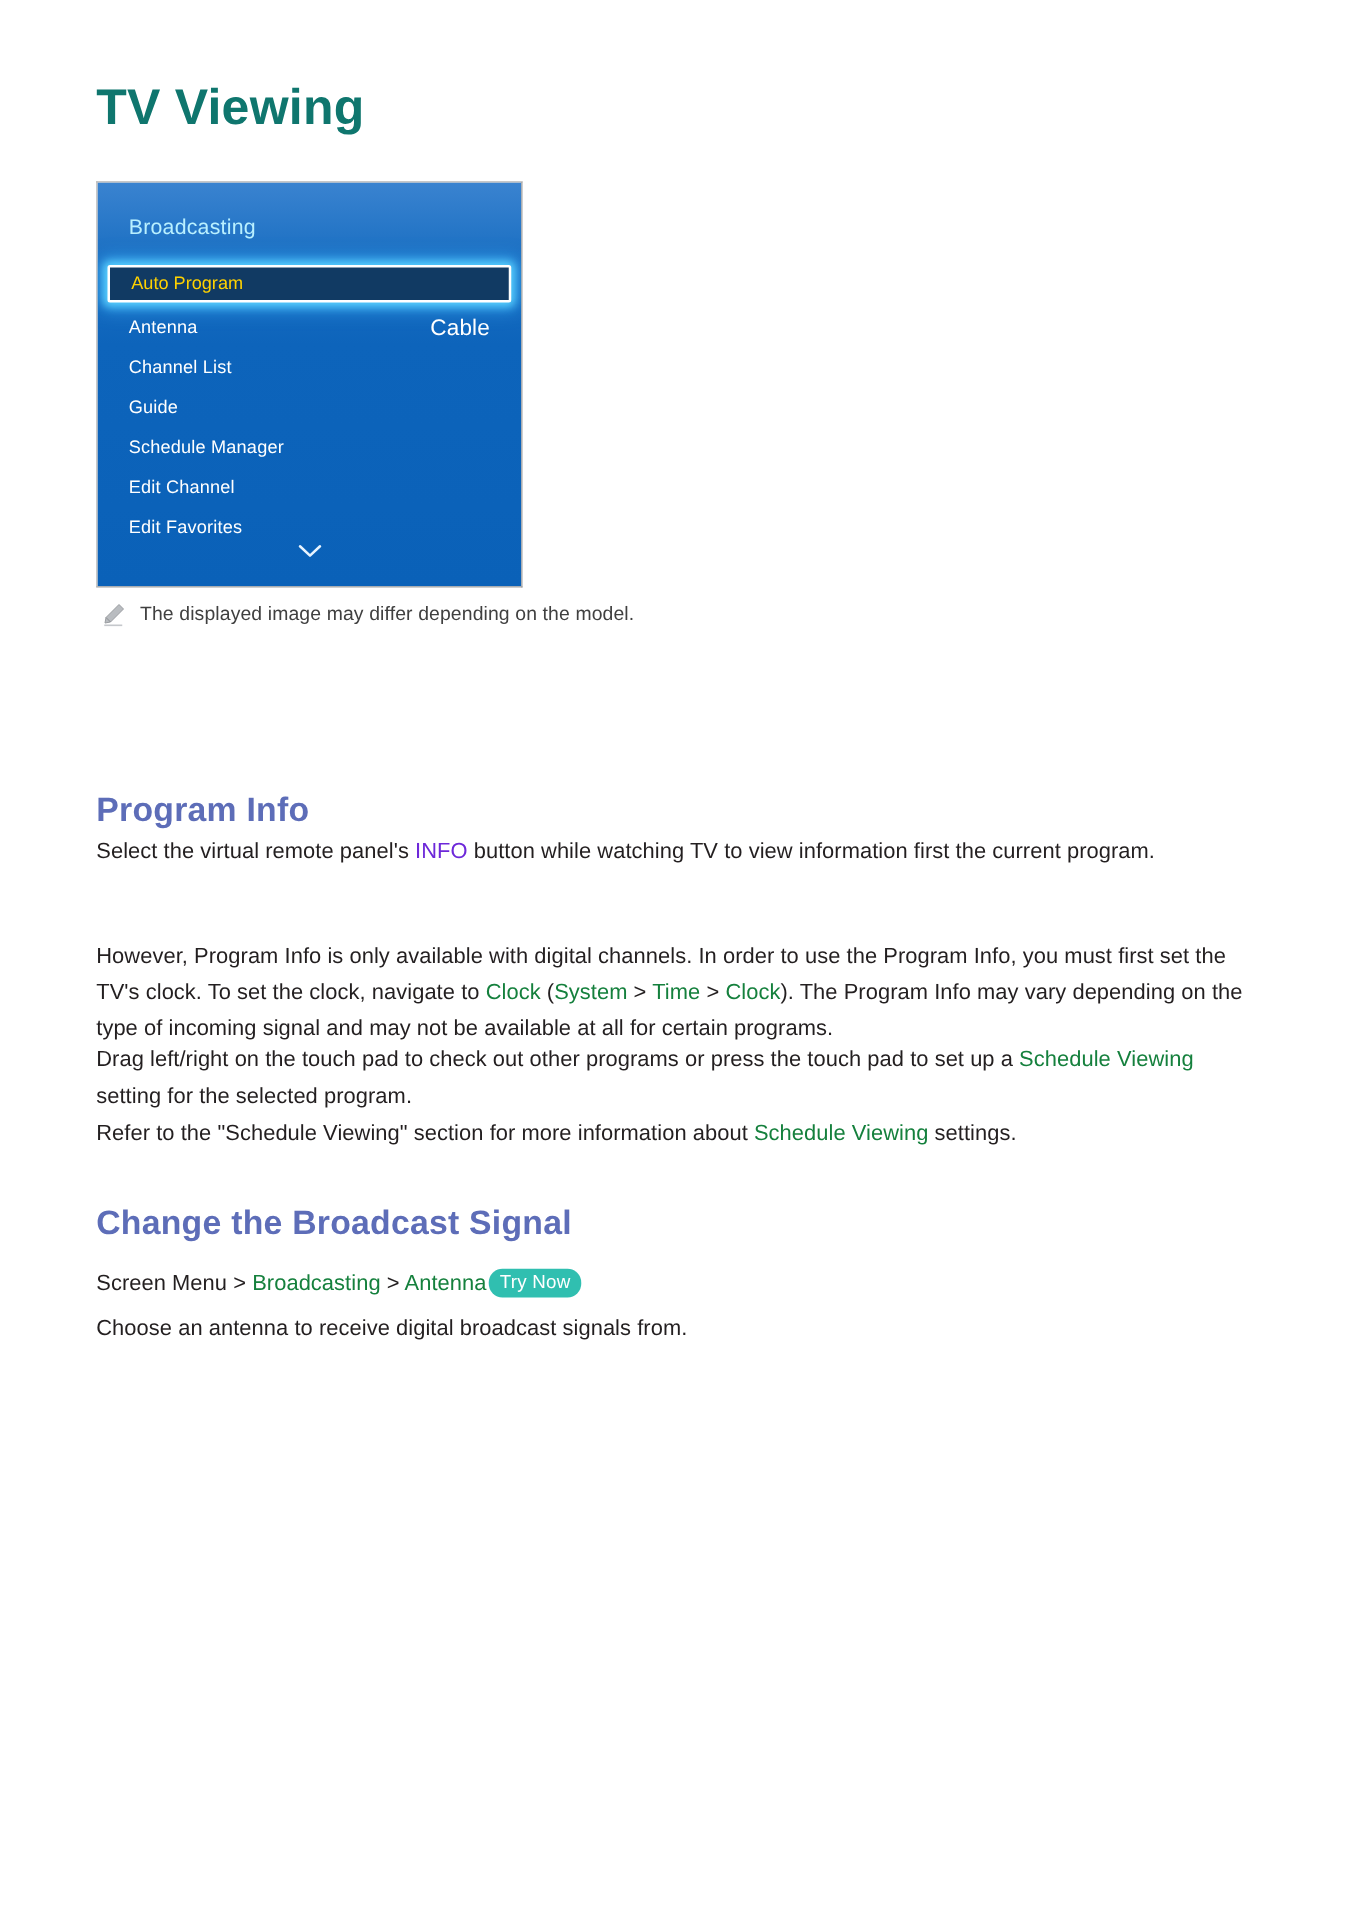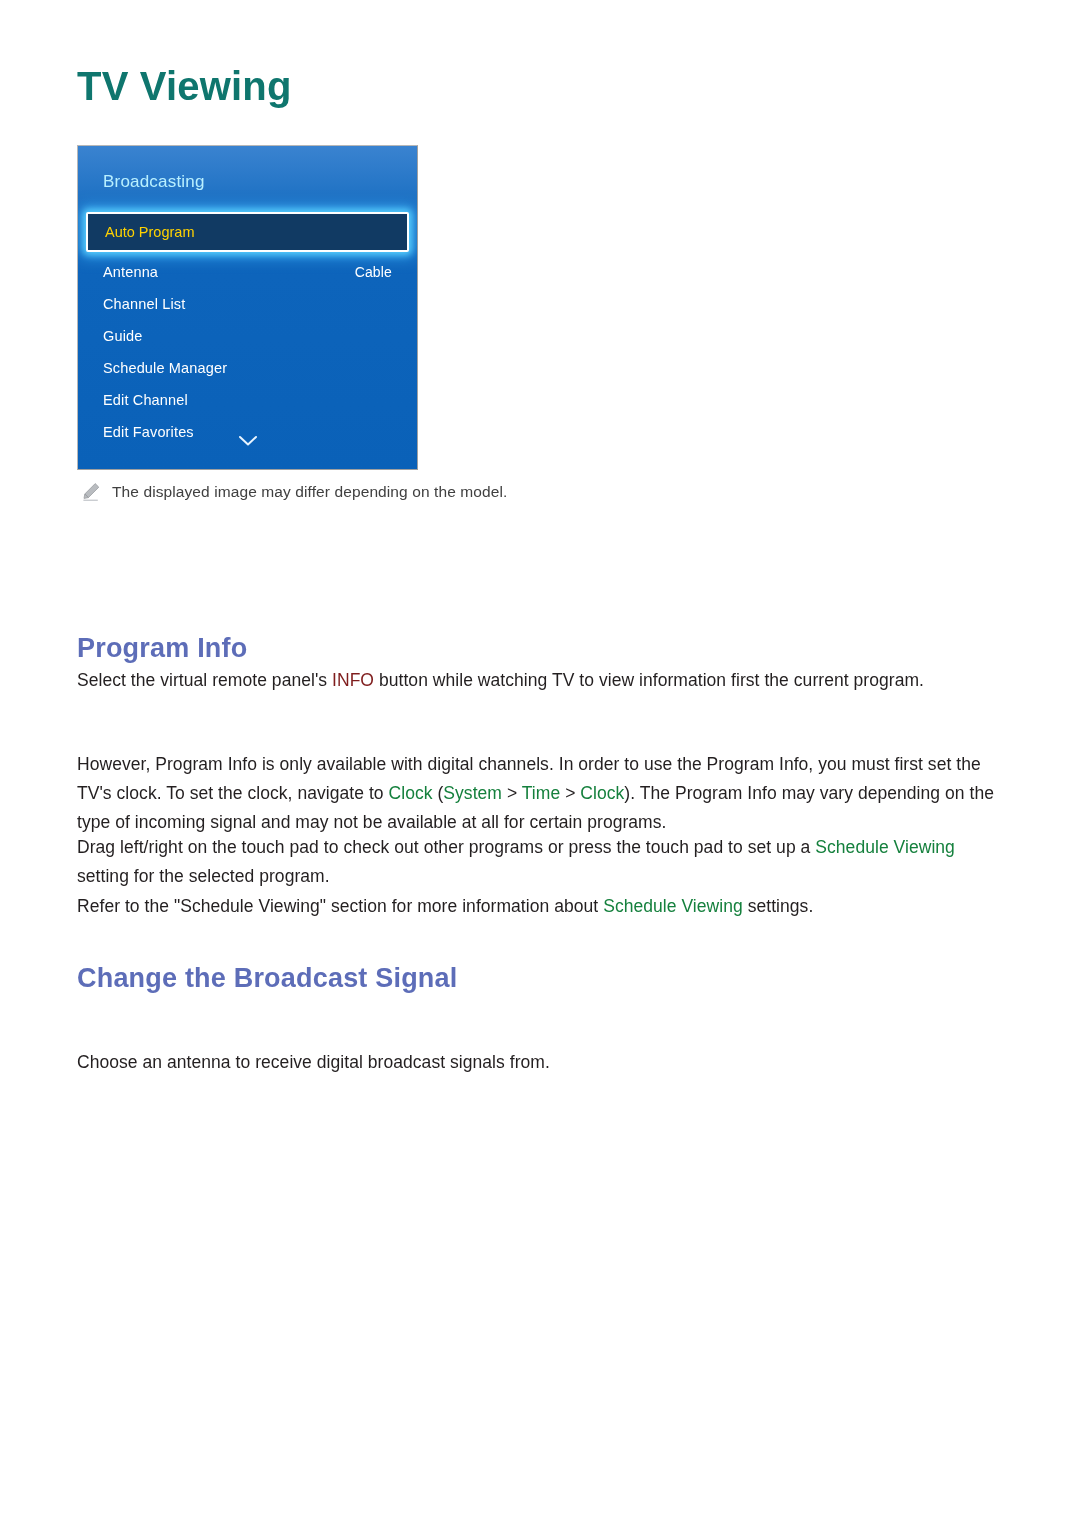--- a/index.html
+++ b/index.html
@@ -72,27 +72,27 @@
     box-sizing: border-box;
     font-size: 14.5px;
     color: #ffffff;
     letter-spacing: 0.15px;
     display: flex;
     align-items: center;
     justify-content: space-between;
   }
   .tv-row .row-value {
     color: #ffffff;
-    font-size: 14px;
+    font-size: 18px;
   }
 
   .tv-row-selected {
     margin: 0 8px 4px 8px;
     padding: 0 17px;
-    height: 40px;
+    height: 30px;
     line-height: 30px;
     background: #113a63;
     border: 2px solid #ffffff;
     border-radius: 2px;
     box-shadow: 0 0 7px 3px rgba(90, 210, 255, 0.95),
                 0 0 14px 6px rgba(60, 180, 255, 0.55);
     color: #ffd200;
     font-size: 14.5px;
     box-sizing: border-box;
     display: flex;
@@ -144,21 +144,21 @@
   .h2 {
     position: absolute;
     left: 77px;
     font-size: 27px;
     font-weight: bold;
     color: #5d6db8;
     letter-spacing: 0.2px;
   }
 
   .lnk { color: #15803d; }
-  .lnk-teal { color: #7f1d1d; }
+  .lnk-teal { color: #6d28d9; }
   .sep { color: #231f20; }
 
   .try-now {
     display: inline-block;
     background: #30bfb0;
     color: #ffffff;
     font-size: 15px;
     line-height: 20px;
     padding: 1px 9px 2px 9px;
     border-radius: 11px;
@@ -251,16 +251,19 @@
   <div class="para" id="para-info-3">
     <span>Drag left/right on the touch pad to check out other programs or press the touch pad to set up a </span><span class="lnk">Schedule Viewing</span><span> setting for the selected program.</span>
   </div>
 
   <div class="para" id="para-info-4">
     <span>Refer to the "Schedule Viewing" section for more information about </span><span class="lnk">Schedule Viewing</span><span> settings.</span>
   </div>
 
   <div class="h2" id="h2-change-sig">Change the Broadcast Signal</div>
 
+  <div class="para" id="para-breadcrumb">
+    <span>Screen Menu</span><span class="sep"> &gt; </span><span class="lnk">Broadcasting</span><span class="sep"> &gt; </span><span class="lnk">Antenna</span> <span class="try-now">Try Now</span>
+  </div>
 
   <div class="para" id="para-choose">Choose an antenna to receive digital broadcast signals from.</div>
 
 </div>
 
 </body></html>

